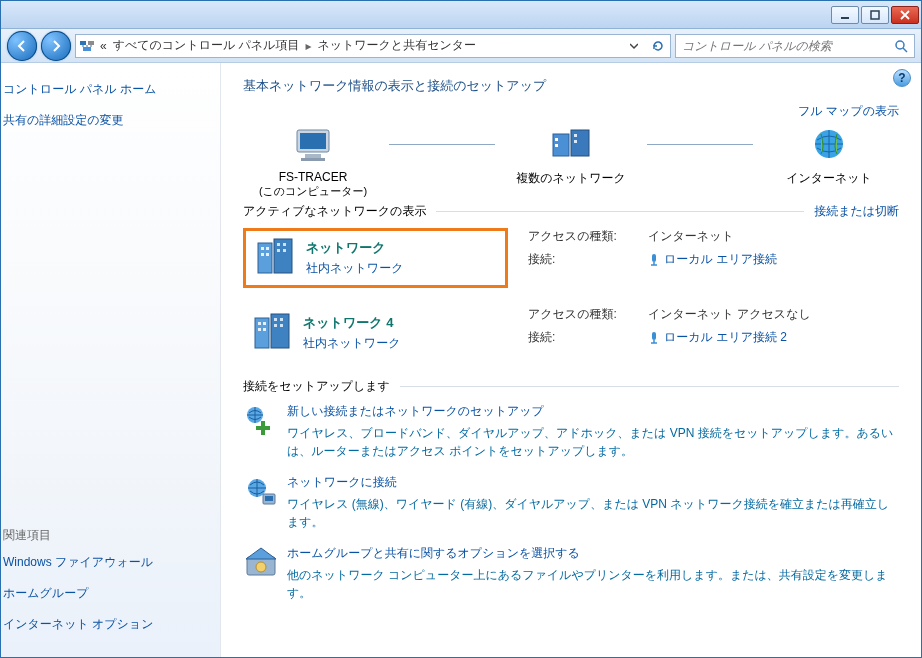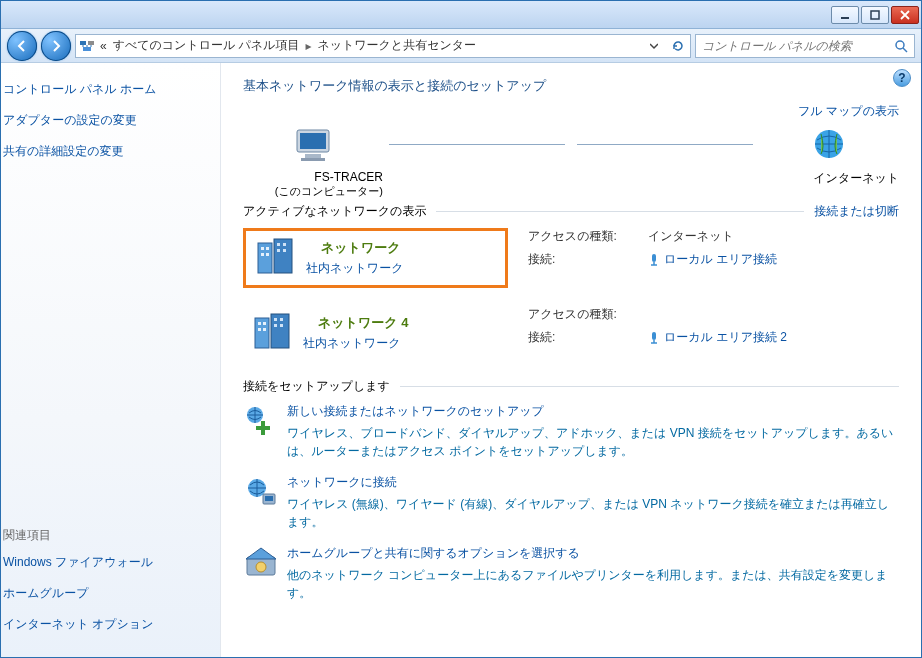--- a/index.html
+++ b/index.html
@@ -74,21 +74,21 @@
     display:flex; align-items:center; justify-content:center;
   }
   .addr-text { flex:1; display:flex; align-items:center; gap:6px; color:#333; }
   .addr-sep { color:#666; }
   .addr-btn {
     width: 20px; height: 20px;
     display:flex; align-items:center; justify-content:center;
     cursor:pointer;
   }
   .searchbox {
-    width: 220px;
+    width: 240px;
     height: 24px;
     background:#fff;
     border:1px solid #9ab5d1;
     display:flex; align-items:center;
     padding: 0 4px;
   }
   .searchbox input {
     border:none; outline:none; flex:1; font-size:12px; color:#888; background:transparent;
     font-style: italic;
   }
@@ -118,41 +118,41 @@
     position:relative;
   }
   .help-icon {
     position:absolute; top:6px; right:10px; width:18px; height:18px;
     border-radius:50%; background:linear-gradient(#bfe0ff,#4a9de0);
     display:flex; align-items:center; justify-content:center; font-weight:bold; color:#0a3a6a;
     border:1px solid #4a8cc7; cursor:pointer; font-size:12px;
   }
   h1.pagetitle { font-size:13px; color:#1c4f88; font-weight:normal; margin:0 0 10px 0; }
   .maprow { display:flex; align-items:center; margin:6px 0 4px 0; }
-  .mapitem { width:140px; text-align:right; }
+  .mapitem { width:140px; text-align:center; }
   .mapline { flex:1; height:1px; border-top:1px solid #8fa9c5; margin:0 6px 36px 6px; }
   .map-label { font-size:12px; margin-top:4px; }
   .map-sublabel { font-size:11px; }
   .fullmap { text-align:right; margin:-2px 0 0 0; }
   .fullmap a, .link { color:#0a52a3; text-decoration:none; cursor:pointer; }
   .section-hdr {
     display:flex; align-items:center; margin: 0 0 8px 0;
   }
   .section-hdr .sline { flex:1; height:1px; background:#d7dee6; margin-left:10px; }
   .section-hdr .r { color:#0a52a3; cursor:pointer; margin-left:10px; white-space:nowrap; }
   .netrow { display:flex; align-items:flex-start; margin: 4px 0 18px 0; }
   .netcard {
     display:flex; align-items:center; gap:10px; width: 265px;
     padding: 6px 8px;
   }
   .highlight-box {
     border: 3px solid #ef7a1a;
   }
   .net-icon { width:42px; height:42px; }
-  .net-title { color:#4d7c0f; font-weight:bold; font-size:13px;margin-left:15px; }
+  .net-title { color:#0f766e; font-weight:bold; font-size:13px; }
   .net-sub { color:#0a52a3; margin-top:3px; cursor:pointer; }
   .netdetails { flex:1; margin-left:20px; }
   .detrow { display:flex; margin-bottom:6px; }
   .detlabel { width:120px; color:#333; }
   .detval { color:#333; }
   .detlink { display:flex; align-items:center; gap:4px; }
   .detlink a { color:#0a52a3; text-decoration:none; cursor:pointer; }
   .mic-icon { width:12px; height:14px; }
   .settings-section { margin-top:10px; }
   .task { display:flex; align-items:flex-start; margin: 8px 0 14px 0; }
@@ -228,21 +228,20 @@
           <circle cx="6" cy="6" r="4" fill="none" stroke="#3b7bbf" stroke-width="1.5"></circle>
           <path d="M9 9l4 4" stroke="#3b7bbf" stroke-width="1.5"></path>
         </svg>
     </span>
   </div>
 </div>
 
 <div class="contentwrap">
   <div class="sidebar">
     <a>コントロール パネル ホーム</a>
-    <a>アダプターの設定の変更</a>
     <a>共有の詳細設定の変更</a>
     <div class="spacer"></div>
     <div class="related-hdr">関連項目</div>
     <a>Windows ファイアウォール</a>
     <a>ホームグループ</a>
     <a>インターネット オプション</a>
   </div>
 
   <div class="main">
     <div class="help-icon">?</div>
@@ -255,20 +254,32 @@
         <svg class="" width="44" height="40" viewBox="0 0 44 40" style="margin:0 auto;">
           <rect x="6" y="4" width="32" height="22" rx="2" fill="#cbd6e2" stroke="#6d87a3"></rect>
           <rect x="9" y="7" width="26" height="16" fill="#2a6fb0"></rect>
           <rect x="14" y="28" width="16" height="4" fill="#a9b8c9"></rect>
           <rect x="10" y="32" width="24" height="3" fill="#8a9bb0"></rect>
         </svg>
         <div class="map-label">FS-TRACER</div>
         <div class="map-sublabel">(このコンピューター)</div>
       </div>
       <div class="mapline"></div>
+      <div class="mapitem">
+        <svg width="44" height="40" viewBox="0 0 44 40" style="margin:0 auto;">
+          <rect x="4" y="8" width="16" height="22" fill="#4b90d4" stroke="#2d5f95"></rect>
+          <rect x="22" y="4" width="18" height="26" fill="#3a79bb" stroke="#24507f"></rect>
+          <rect x="6" y="12" width="3" height="3" fill="#fff"></rect>
+          <rect x="6" y="18" width="3" height="3" fill="#fff"></rect>
+          <rect x="25" y="8" width="3" height="3" fill="#d9e8fb"></rect>
+          <rect x="25" y="14" width="3" height="3" fill="#d9e8fb"></rect>
+        </svg>
+        <div class="map-label">複数のネットワーク</div>
+        <div class="map-sublabel">&nbsp;</div>
+      </div>
       <div class="mapline"></div>
       <div class="mapitem">
         <svg width="44" height="40" viewBox="0 0 44 40" style="margin:0 auto;">
           <circle cx="22" cy="18" r="14" fill="#3aa3e6"></circle>
           <path d="M10 14 q12 -8 24 0 M10 22 q12 8 24 0 M22 4 v28 M8 18 h28" stroke="#1765a5" stroke-width="1" fill="none"></path>
           <path d="M14 8 q4 14 0 20 M30 8 q-4 14 0 20" fill="#6cbf5a" stroke="#2f8a2a"></path>
         </svg>
         <div class="map-label">インターネット</div>
         <div class="map-sublabel">&nbsp;</div>
       </div>
@@ -332,20 +343,21 @@
             <rect x="29" y="12" width="3" height="3" fill="#cfe3f7"></rect>
         </svg>
         <div>
           <div class="net-title">ネットワーク 4</div>
           <div class="net-sub">社内ネットワーク</div>
         </div>
       </div>
       <div class="netdetails">
         <div class="detrow">
           <div class="detlabel">アクセスの種類:</div>
+          <div class="detval">インターネット アクセスなし</div>
         </div>
         <div class="detrow">
           <div class="detlabel">接続:</div>
           <div class="detlink">
             <svg class="mic-icon" width="12" height="14" viewBox="0 0 12 14">
                 <rect x="4" y="1" width="4" height="8" rx="2" fill="#3b8fd4"></rect>
                 <path d="M6 9v3 M3 12h6" stroke="#3b8fd4" stroke-width="1.5"></path>
               </svg>
             <a>ローカル エリア接続 2</a>
           </div>

